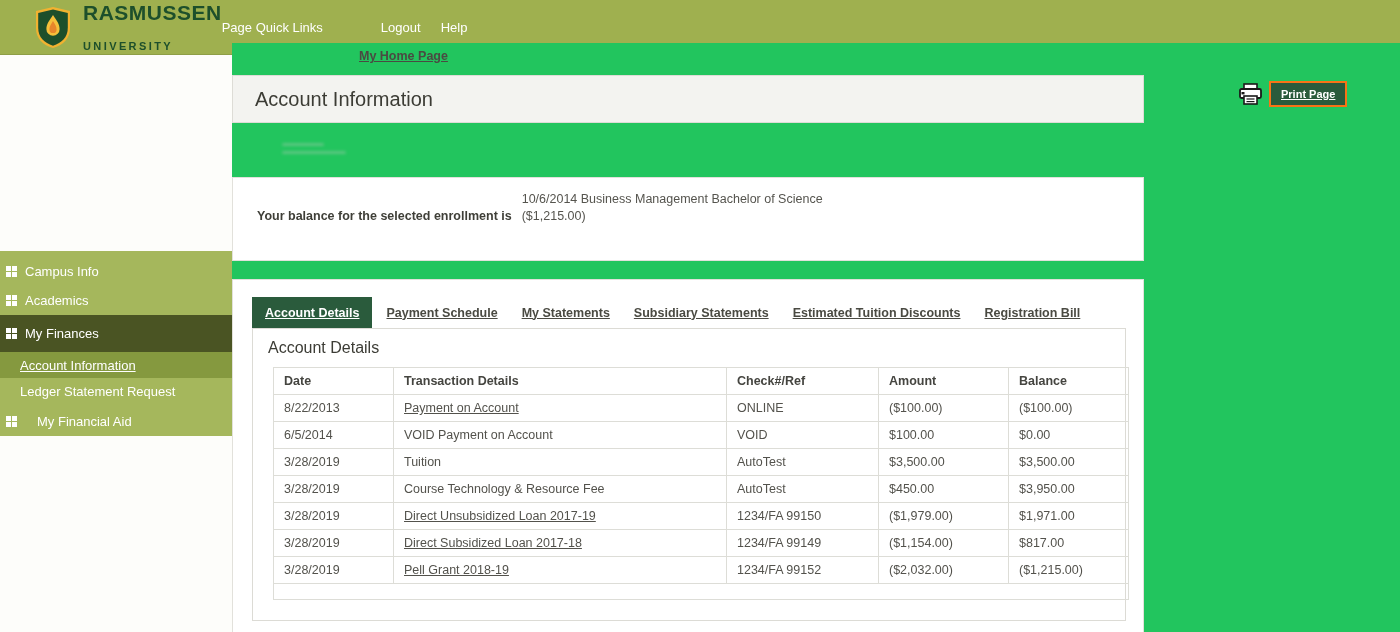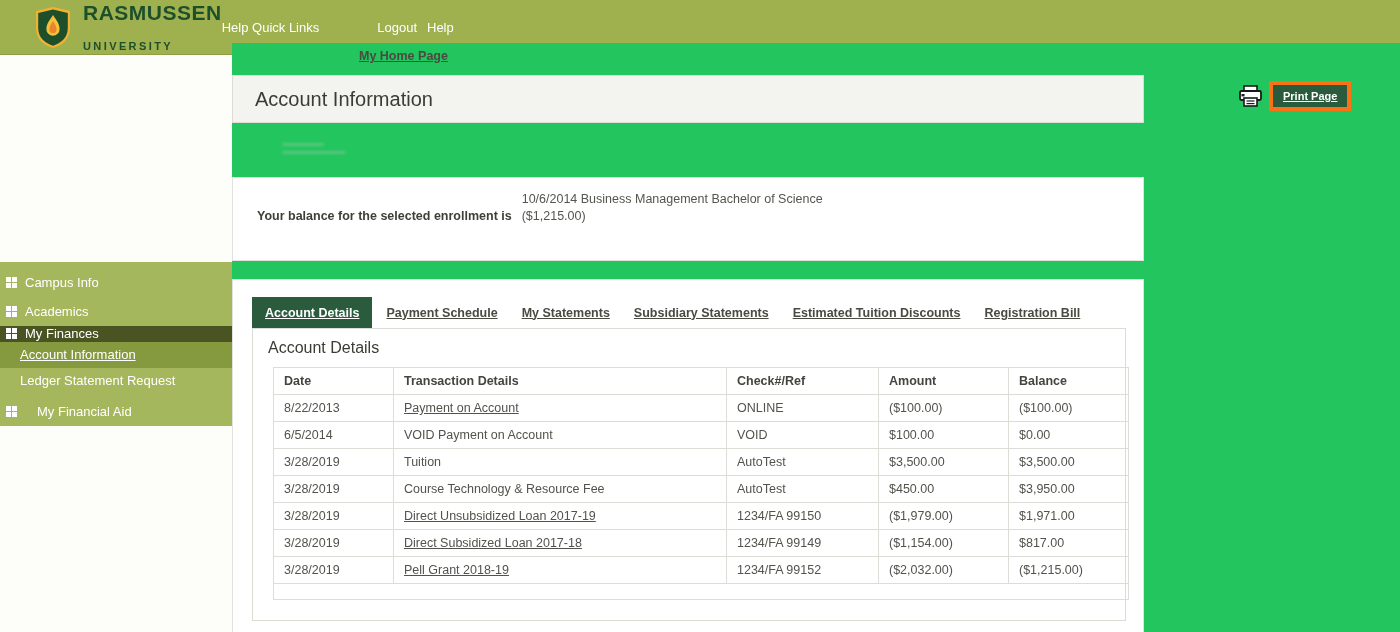--- a/index.html
+++ b/index.html
@@ -18,57 +18,57 @@
     background: #9fb04f;
     display: flex; align-items: center; justify-content: flex-start;
     padding: 0 22px 0 33px;
     border-bottom: 1px solid rgba(0,0,0,0.10);
   }
   .logo { display: flex; align-items: center; gap: 10px; }
   .logo-text .line1 { font-size: 21px; font-weight: bold; color: #1d4f2b; letter-spacing: 0.5px; line-height: 1; }
   .logo-text .line2 { font-size: 11px; font-weight: bold; color: #1d4f2b; letter-spacing: 2.4px; margin-top: 18px; line-height: 1; }
   .top-links { display: flex; align-items: center; font-size: 13px; color: #fff; }
   .top-links .tlink { color: #fff; cursor: pointer; }
-  .top-links .tlink + .tlink { margin-left: 10px; }
+  .top-links .tlink + .tlink { margin-left: 20px; }
   .top-links .gap-big { margin-left: 58px !important; }
 
   
   .body-row { flex: 1; display: flex; min-height: 0; align-items: center; }
 
   
   .sidebar { flex: 0 0 232px; width: 232px; background: #a5b75c; padding-top: 6px; }
   .side-item {
     display: flex; align-items: center; gap: 8px;
     height: 29px; padding: 0 8px 0 6px;
     color: #fff; font-size: 13px; cursor: pointer;
   }
   .grid-icon { width: 11px; height: 11px; display: grid; grid-template-columns: 5px 5px; grid-template-rows: 5px 5px; gap: 1px; flex: 0 0 11px; }
   .grid-icon i { background: #fff; display: block; }
-  .side-item.active-parent { background: #4a5423; height: 16px; }
+  .side-item.active-parent { background: #4a5423; height: 37px; }
   .side-sub { display: flex; align-items: center; height: 26px; padding-left: 20px; color: #fff; font-size: 13px; cursor: pointer; }
   .side-sub.selected { background: #85993f; }
   .side-sub.selected .sub-label { text-decoration: underline; }
 
   
   .content { flex: 1; position: relative; background: #22c55e; }
   .home-link {
     display: inline-block; margin: 6px 0 0 127px;
     font-size: 12.5px; font-weight: 600; color: #4a4a42;
     text-decoration: underline; cursor: pointer;
   }
   .title-box {
     width: 912px; height: 48px; margin-top: 11px;
     background: #f3f3f0; border: 1px solid #dddcd6;
     display: flex; align-items: center; padding-left: 22px;
     font-size: 20px; color: #3c3c35;
   }
   .print-area { position: absolute; top: 38px; left: 1006px; display: flex; align-items: center; gap: 6px; }
   .print-icon { cursor: pointer; line-height: 0; }
   .print-btn {
-    background: #2a5b3c; border: 4px solid #f97316; color: #fff;
+    background: #2a5b3c; border: 2px solid #f97316; color: #fff;
     font-size: 11px; font-weight: bold; text-decoration: underline;
     padding: 5px 10px; cursor: pointer; font-family: inherit;
   }
   .smudge { position: absolute; top: 100px; left: 50px; width: 90px; height: 20px; opacity: 0.35; }
   .smudge i { display: block; background: #c9c9c4; height: 3px; border-radius: 2px; filter: blur(1.5px); margin-bottom: 5px; }
   .smudge i:nth-child(1) { width: 42px; }
   .smudge i:nth-child(2) { width: 64px; }
 
   .balance-box {
     width: 912px; height: 84px; margin-top: 54px;
@@ -113,21 +113,21 @@
           <path d="M20 9 C23.5 14.5 26.6 17.6 26.6 23.2 A6.6 6.6 0 0 1 13.4 23.2 C13.4 17.6 16.5 14.5 20 9 Z" fill="#f6c03a"></path>
           <path d="M20 15 C21.9 18.2 23.6 20.1 23.6 23.4 A3.6 3.6 0 0 1 16.4 23.4 C16.4 20.1 18.1 18.2 20 15 Z" fill="#e8862b"></path>
         </svg>
       </span>
       <span class="logo-text">
         <div class="line1">RASMUSSEN</div>
         <div class="line2">UNIVERSITY</div>
       </span>
     </div>
     <div class="top-links">
-      <span class="tlink">Help Quick Links</span>
+      <span class="tlink">Page Quick Links</span>
       <span class="tlink gap-big">Logout</span>
       <span class="tlink">Help</span>
     </div>
   </div>
 
   <div class="body-row">
 
     <div class="sidebar">
       <div class="side-item">
         <span class="grid-icon">

